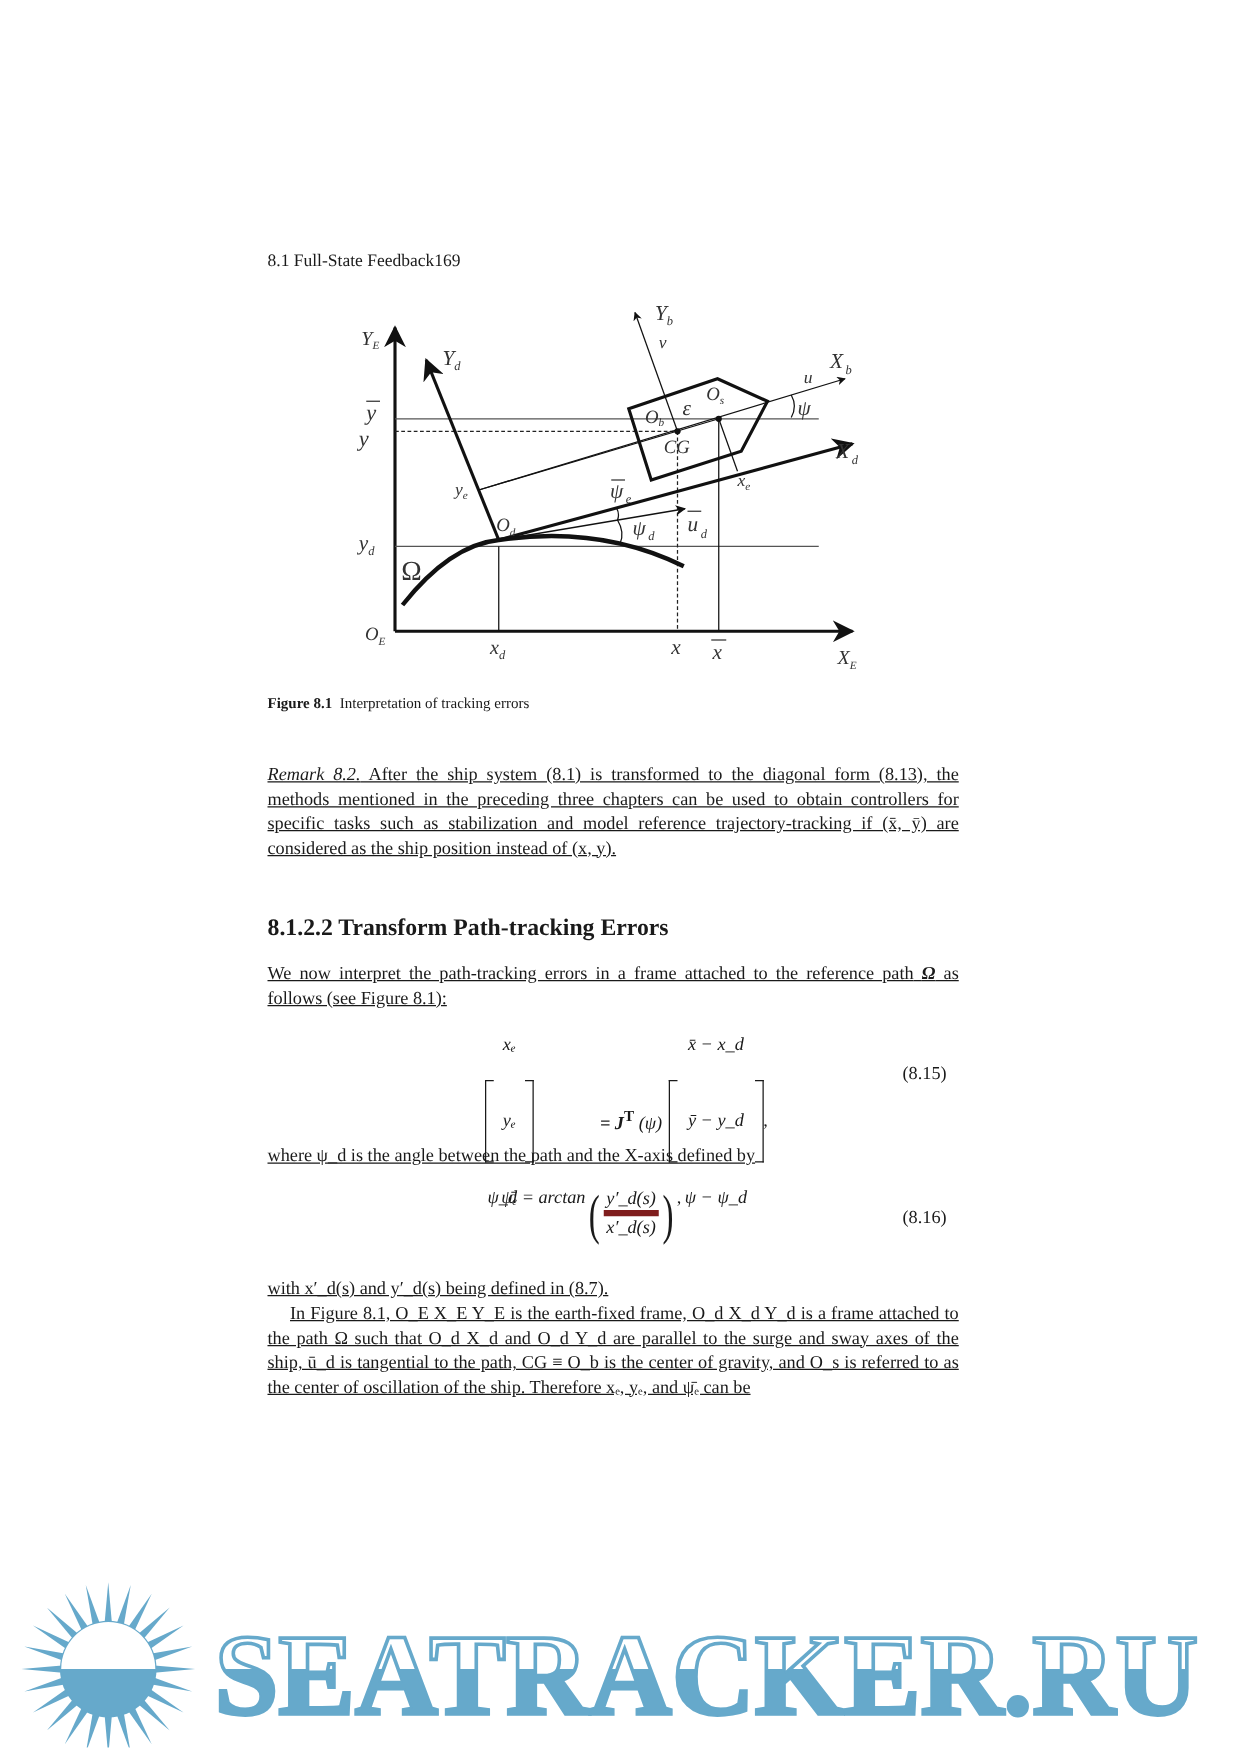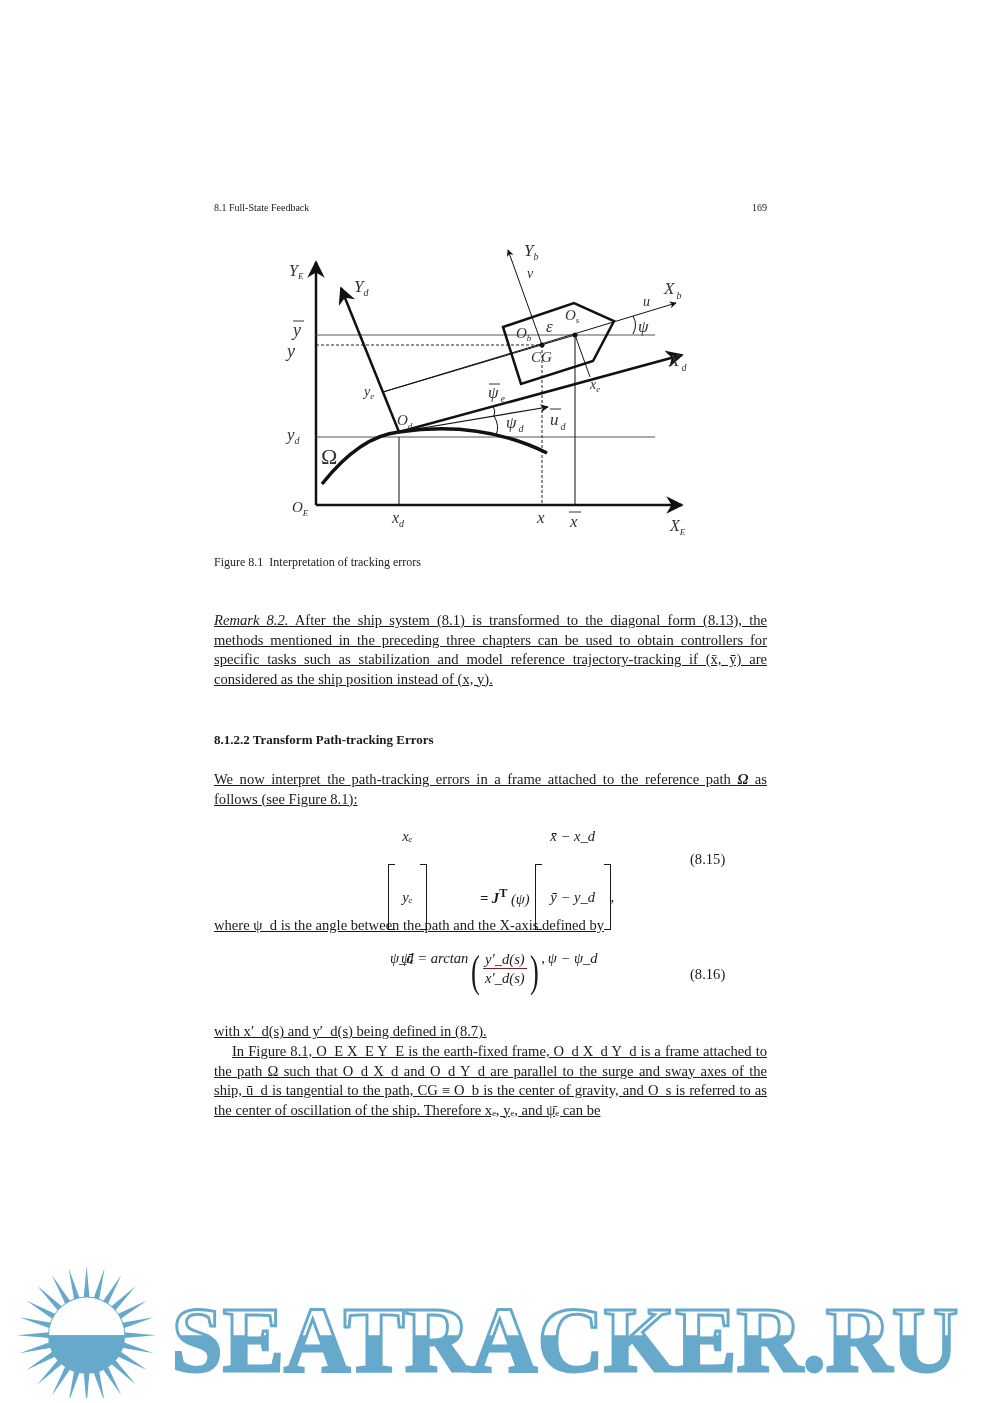--- a/index.html
+++ b/index.html
@@ -1,35 +1,35 @@
 <!DOCTYPE html>
 <html><head>
 <meta charset="utf-8">
 <style>
   html, body { margin: 0; padding: 0; background: #ffffff; }
   body { width: 991px; height: 1403px; position: relative; overflow: hidden;
          font-family: "Liberation Serif", "DejaVu Serif", serif; color: #1a1a1a; }
   .abs { position: absolute; }
-  .runhead { left: 214px; top: 202px; width: 553px; font-size: 10px; display: flex; justify-content: space-between; }
+  .runhead { left: 214px; top: 202px; width: 553px; font-size: 14px; display: flex; }
   #figure { position: absolute; left: 0; top: 0; }
   .fig-label { font-family: "Liberation Serif", "DejaVu Serif", serif; font-style: italic; fill: #333; }
   .caption { left: 214px; top: 555px; font-size: 12px; }
-  .caption b { font-weight: normal; margin-right: 6px; }
+  .caption b { font-weight: bold; margin-right: 6px; }
   .para { left: 214px; width: 553px; font-size: 14.6px; line-height: 19.5px; text-align: justify; text-decoration: underline; }
   .para i { font-style: italic; }
-  .heading { left: 214px; top: 732px; font-size: 13px; font-weight: bold; }
+  .heading { left: 214px; top: 732px; font-size: 19px; font-weight: bold; }
   .eq { font-size: 14.6px; }
-  .eqnum { left: 690px; font-size: 14.6px; }
+  .eqnum { left: 722px; font-size: 14.6px; }
   .matrix { display: inline-flex; align-items: center; }
   .bracket { display: inline-block; width: 6px; height: 64px; border: 1.3px solid #1a1a1a; }
   .bl { border-right: none; }
   .br { border-left: none; }
   .mcol { display: inline-flex; flex-direction: column; align-items: center; padding: 0 6px; line-height: 20px; font-style: italic; gap: 41px; }
   .frac { display: inline-flex; flex-direction: column; align-items: center; font-style: italic; line-height: 18px; }
-  .frac .num { border-bottom: 1px solid #7f1d1d; padding: 0 2px; }
+  .frac .num { border-bottom: 5px solid #7f1d1d; padding: 0 2px; }
   .paren { font-size: 44px; line-height: 44px; font-weight: 200; transform: scaleX(0.6); display: inline-block; }
   .logo { left: 0; top: 1258px; width: 991px; height: 140px; }
 </style>
 </head>
 <body>
 
 <div class="abs runhead">
   <span>8.1  Full-State Feedback</span>
   <span>169</span>
 </div>

